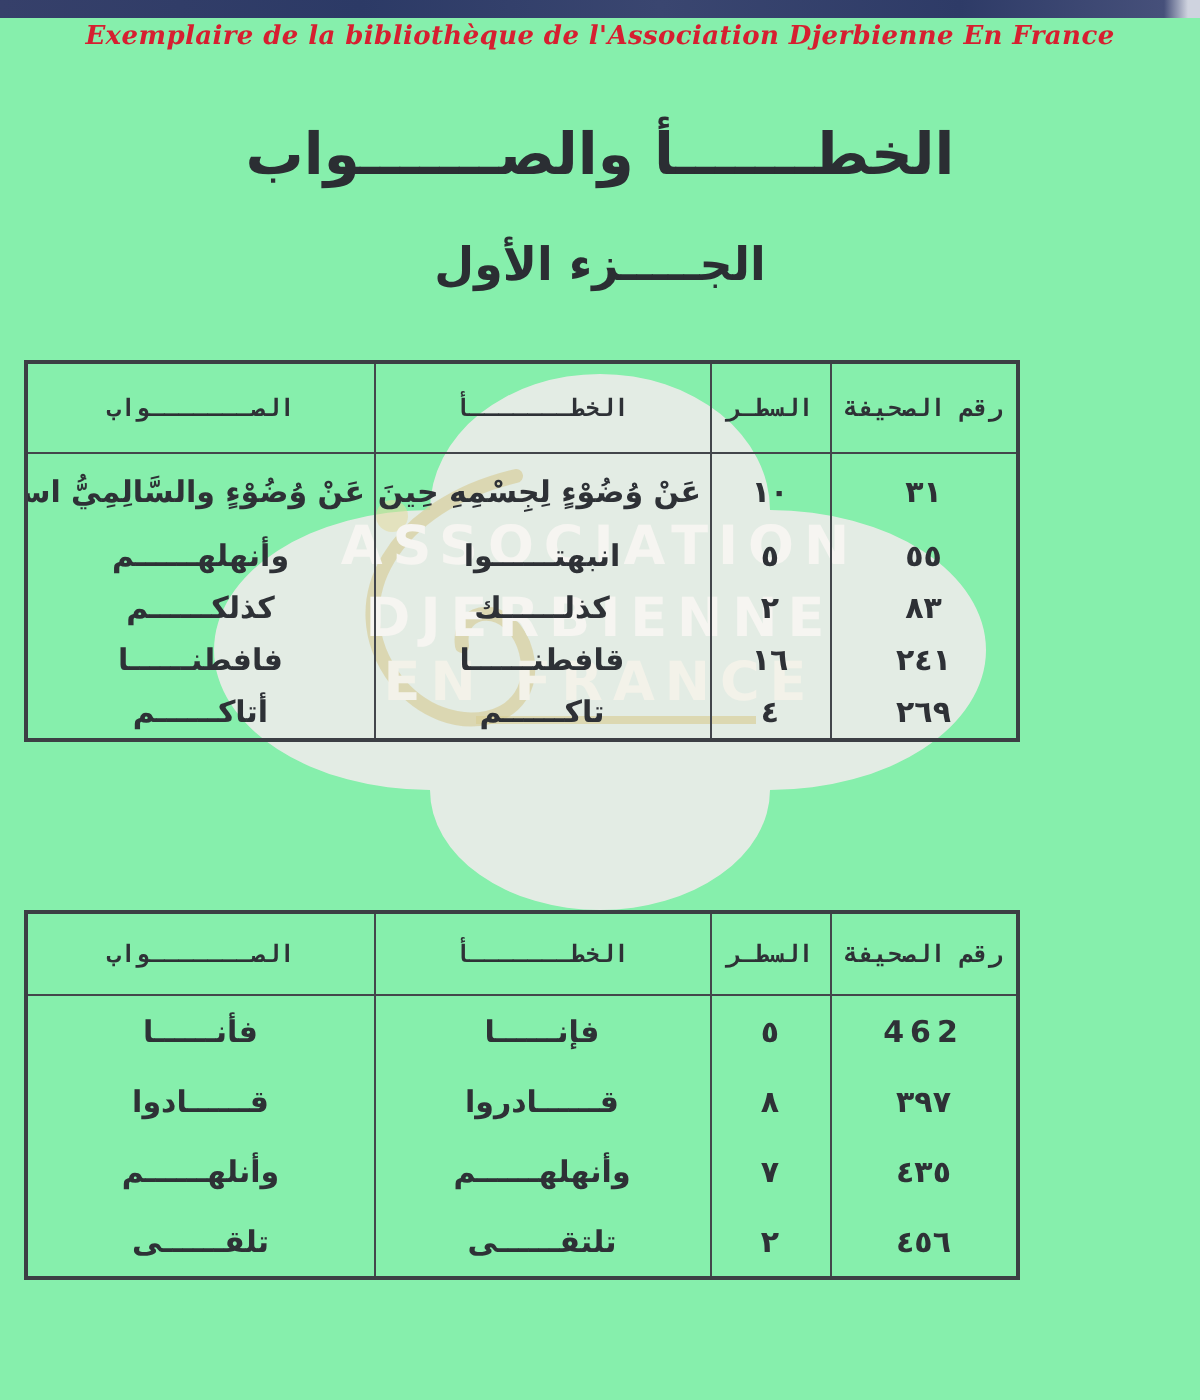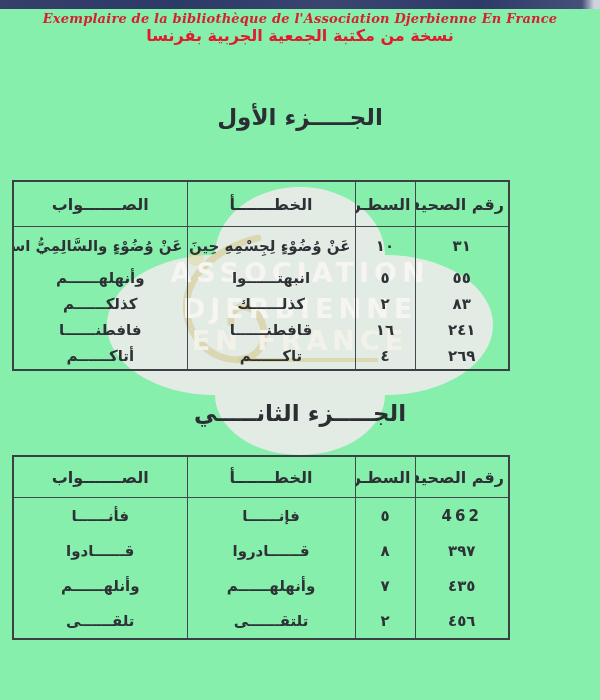--- a/index.html
+++ b/index.html
@@ -22,35 +22,35 @@
     direction:rtl;color:#e01b2e;font-weight:bold;font-size:16px;
   }
   .page-title{
     position:absolute;top:60px;left:0;width:100%;text-align:center;
     direction:rtl;font-weight:bold;font-size:29px;color:#2b2e33;
   }
   .section-heading{
     position:absolute;left:0;width:100%;text-align:center;direction:rtl;
     font-weight:bold;font-size:23px;color:#2b2e33;z-index:2;
   }
-  .section-1{top:104px;}
+  .section-1{top:120px;}
   .section-2{top:400px;}
   table.errata{
     position:absolute;left:12px;width:496px;border-collapse:collapse;
     direction:rtl;z-index:2;background:transparent;table-layout:fixed;
   }
   .table-1{top:180px;}
   .table-2{top:455px;}
   table.errata th,table.errata td{
     border-right:1.5px solid #43464b;border-left:1.5px solid #43464b;
     padding:0 4px;text-align:center;vertical-align:middle;
     font-weight:bold;color:#2e3136;overflow:hidden;white-space:nowrap;
   }
   table.errata{border:2px solid #3c3f44;}
-  table.errata thead th{border-bottom:1.5px solid #43464b;font-size:16px;}
+  table.errata thead th{border-bottom:1.5px solid #43464b;font-size:12px;font-family:Liberation Mono, monospace;}
   .table-1 thead th{height:44px;}
   .table-2 thead th{height:40px;}
   .table-1 tbody td{height:26px;font-size:15px;}
   .table-1 tbody tr.tall td{height:38px;}
   .table-2 tbody td{height:35px;font-size:15px;}
   td.small-text{font-size:13px;letter-spacing:-0.2px;}
   td.num{font-size:15px;letter-spacing:3px;}
   col.c-page{width:94px;}col.c-line{width:60px;}
   col.c-error{width:168px;}col.c-correct{width:174px;}
   .watermark{
@@ -59,32 +59,32 @@
   }
 </style>
 </head>
 <body>
 
 <div class="page">
 
   <div class="scan-strip"></div>
 
   <div class="stamp-fr">Exemplaire de la bibliothèque de l'Association Djerbienne En France</div>
-  <div class="stamp-ar">نسخة من مكتبة الجمعية الجربية بفرنسا</div>
 
   <svg class="watermark" viewBox="0 0 600 700" xmlns="http://www.w3.org/2000/svg">
     <path d="M215,255 A85,68 0 0 1 385,255 A108,70 0 0 1 385,395 A85,60 0 0 1 215,395 A108,70 0 0 1 215,255 Z" fill="#ebebe8" fill-opacity="0.92"></path>
     <path d="M258,238 C198,252 168,300 198,340 C224,373 272,362 263,326 C256,300 228,302 231,323" fill="none" stroke="#d8d0a2" stroke-width="7" stroke-linecap="round" opacity="0.75"></path>
     <circle cx="196" cy="258" r="8" fill="#e3da9e" opacity="0.55"></circle>
     <text x="300" y="282" text-anchor="middle" font-family="DejaVu Sans, sans-serif" font-size="27" font-weight="bold" letter-spacing="5" fill="#f6f5f1">ASSOCIATION</text>
     <text x="300" y="318" text-anchor="middle" font-family="DejaVu Sans, sans-serif" font-size="27" font-weight="bold" letter-spacing="5" fill="#f6f5f1">DJERBIENNE</text>
     <text x="300" y="350" text-anchor="middle" font-family="DejaVu Sans, sans-serif" font-size="27" font-weight="bold" letter-spacing="5" fill="#f3f2e9">EN FRANCE</text>
     <line x1="238" y1="360" x2="378" y2="360" stroke="#d9ce96" stroke-width="4" opacity="0.65"></line>
   </svg>
 
+  <div class="page-title">الخطـــــــأ والصـــــــواب</div>
 
   <div class="section-heading section-1">الجـــــزء الأول</div>
 
   <table class="errata table-1">
     <colgroup>
       <col class="c-page">
         <col class="c-line">
         <col class="c-error">
         <col class="c-correct">
     </colgroup>
@@ -123,21 +123,20 @@
       </tr>
       <tr>
         <td class="num">٢٦٩</td>
         <td class="num">٤</td>
         <td>تاكــــــم</td>
         <td>أتاكــــــم</td>
       </tr>
     </tbody>
   </table>
 
-  <div class="section-heading section-2">الجـــــزء الثانـــــي</div>
 
   <table class="errata table-2">
     <colgroup>
       <col class="c-page">
         <col class="c-line">
         <col class="c-error">
         <col class="c-correct">
     </colgroup>
     <thead>
       <tr>

